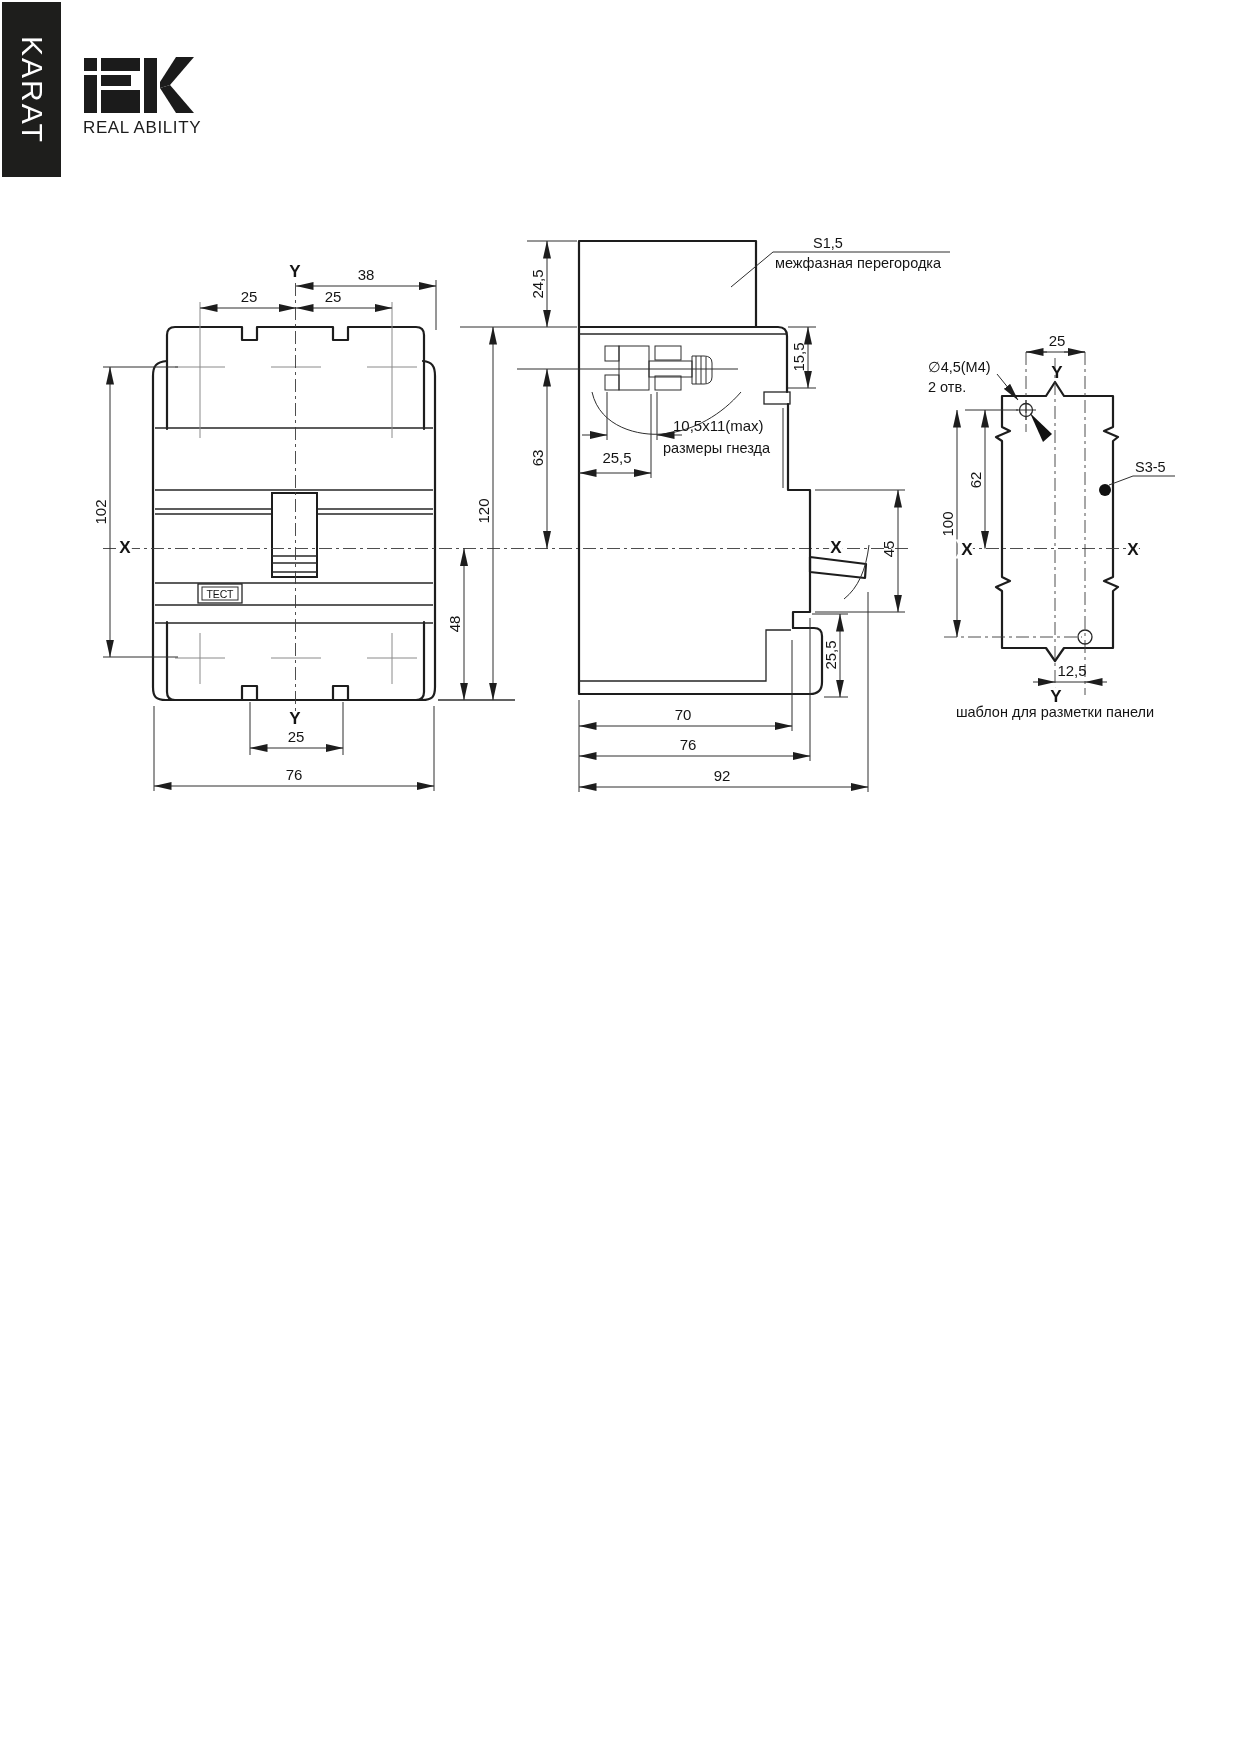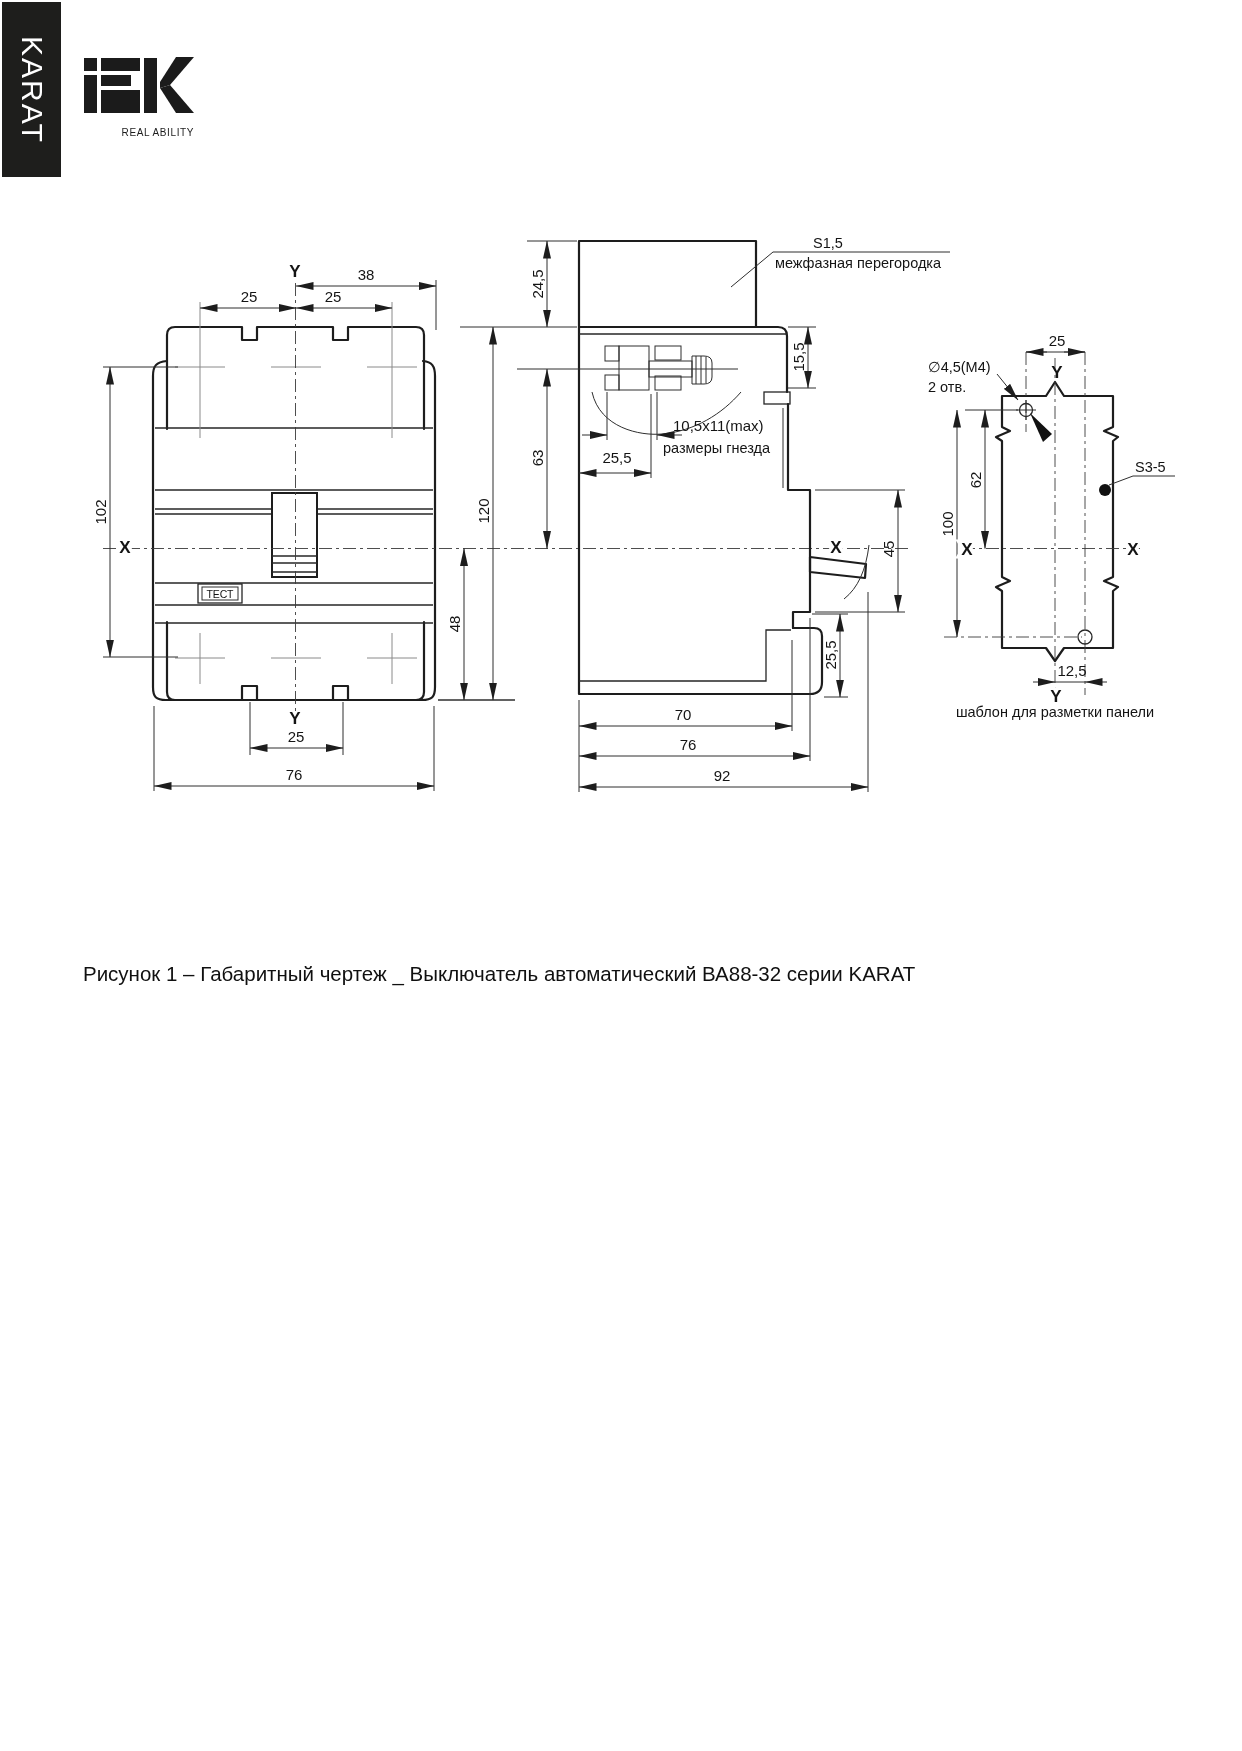--- a/index.html
+++ b/index.html
@@ -3,21 +3,21 @@
 <meta charset="utf-8">
 <style>
   html,body{margin:0;padding:0;background:#fff;}
   .page{position:relative;width:1242px;height:1751px;background:#ffffff;overflow:hidden;
         font-family:"Liberation Sans",sans-serif;}
   .brand-bar{position:absolute;left:2px;top:2px;width:59px;height:175px;background:#1e1e1c;
              display:flex;align-items:center;justify-content:center;}
   .brand-text{color:#fff;font-size:30px;letter-spacing:2px;transform:rotate(90deg);white-space:nowrap;
               font-family:"Liberation Sans",sans-serif;}
   .logo{position:absolute;left:83px;top:57px;}
-  .logo-tagline{margin-top:9px;font-size:10px;letter-spacing:0.6px;color:#1c1c1c;text-align:right;}
+  .logo-tagline{font-size:17px;letter-spacing:0.6px;color:#1c1c1c;text-align:right;}
   .drawing{position:absolute;left:0;top:0;}
   .caption{position:absolute;left:83px;top:962px;font-size:20.5px;color:#101010;}
   
   .o{fill:none;stroke:#1d1d1d;stroke-width:2.2;stroke-linejoin:round;stroke-linecap:round;}
   .m{fill:none;stroke:#262626;stroke-width:1.3;}
   .t{fill:none;stroke:#2e2e2e;stroke-width:1;}
   .d{fill:none;stroke:#2e2e2e;stroke-width:1;marker-start:url(#ar);marker-end:url(#ar);}
   .de{fill:none;stroke:#2e2e2e;stroke-width:1;marker-end:url(#ar);}
   .cl{fill:none;stroke:#3a3a3a;stroke-width:0.9;stroke-dasharray:13 4 3 4;}
   .cross{fill:none;stroke:#8a8a8a;stroke-width:1;}
@@ -262,14 +262,13 @@
 
       <line class="t" x1="1055" y1="682" x2="1085" y2="682"></line>
       <path class="de" d="M1033,682 H1055"></path>
       <path class="de" d="M1107,682 H1085"></path>
       <text class="txt" x="1072" y="676" text-anchor="middle">12,5</text>
       <text class="txtb halo" x="1056" y="702" text-anchor="middle">Y</text>
       <text class="ann" x="1055" y="717" text-anchor="middle">шаблон для разметки панели</text>
     </g>
   </svg>
 
-  <div class="caption">Рисунок 1 – Габаритный чертеж _ Выключатель автоматический ВА88-32 серии KARAT</div>
 </div>
 
 </body></html>

